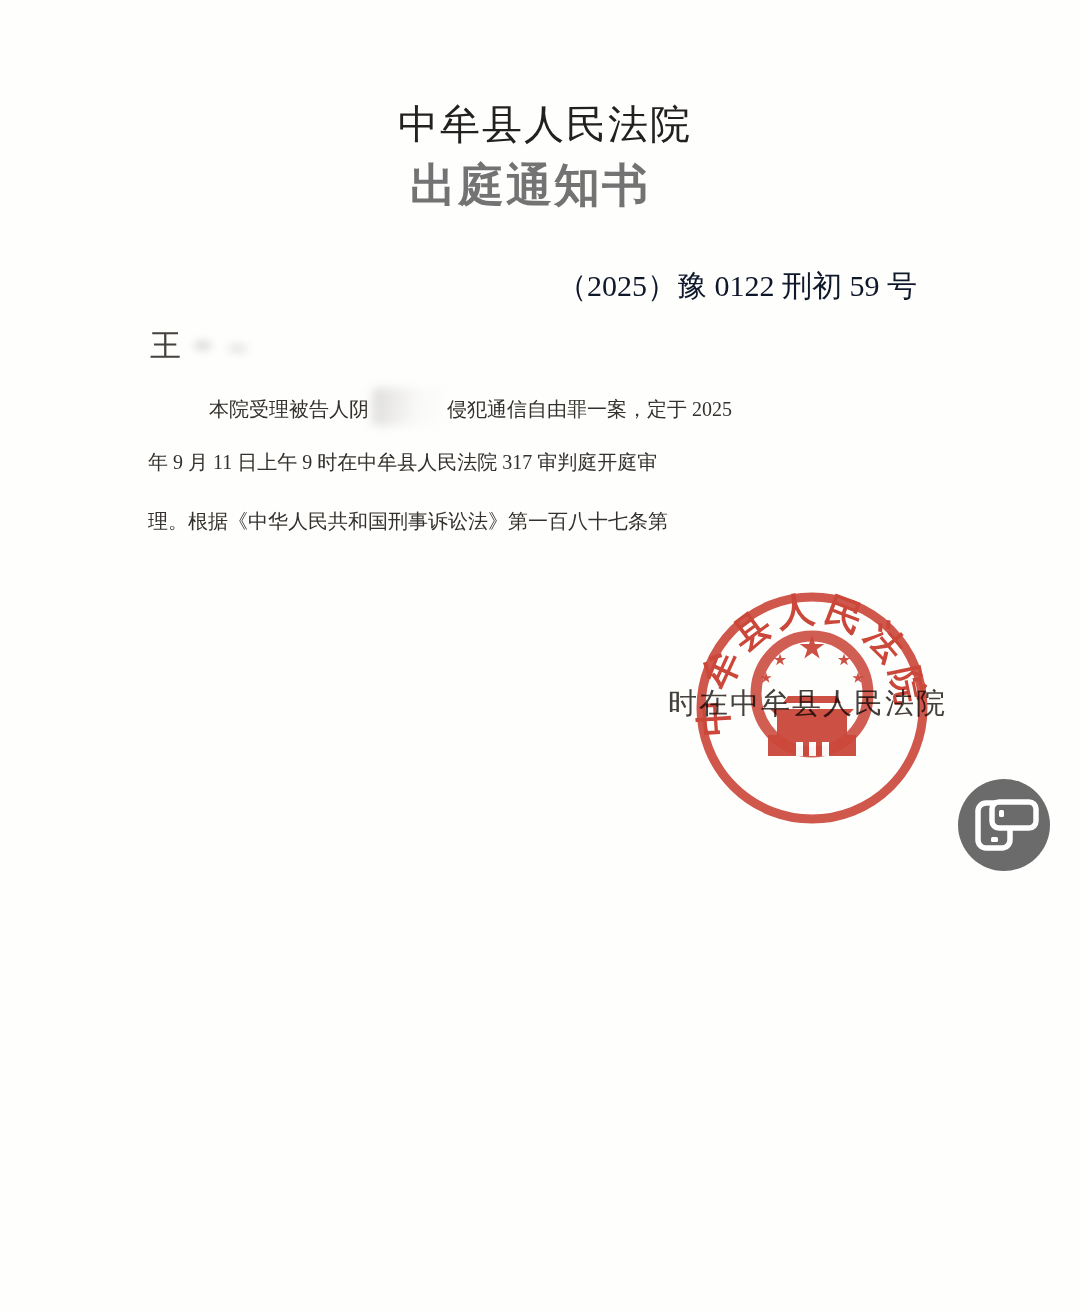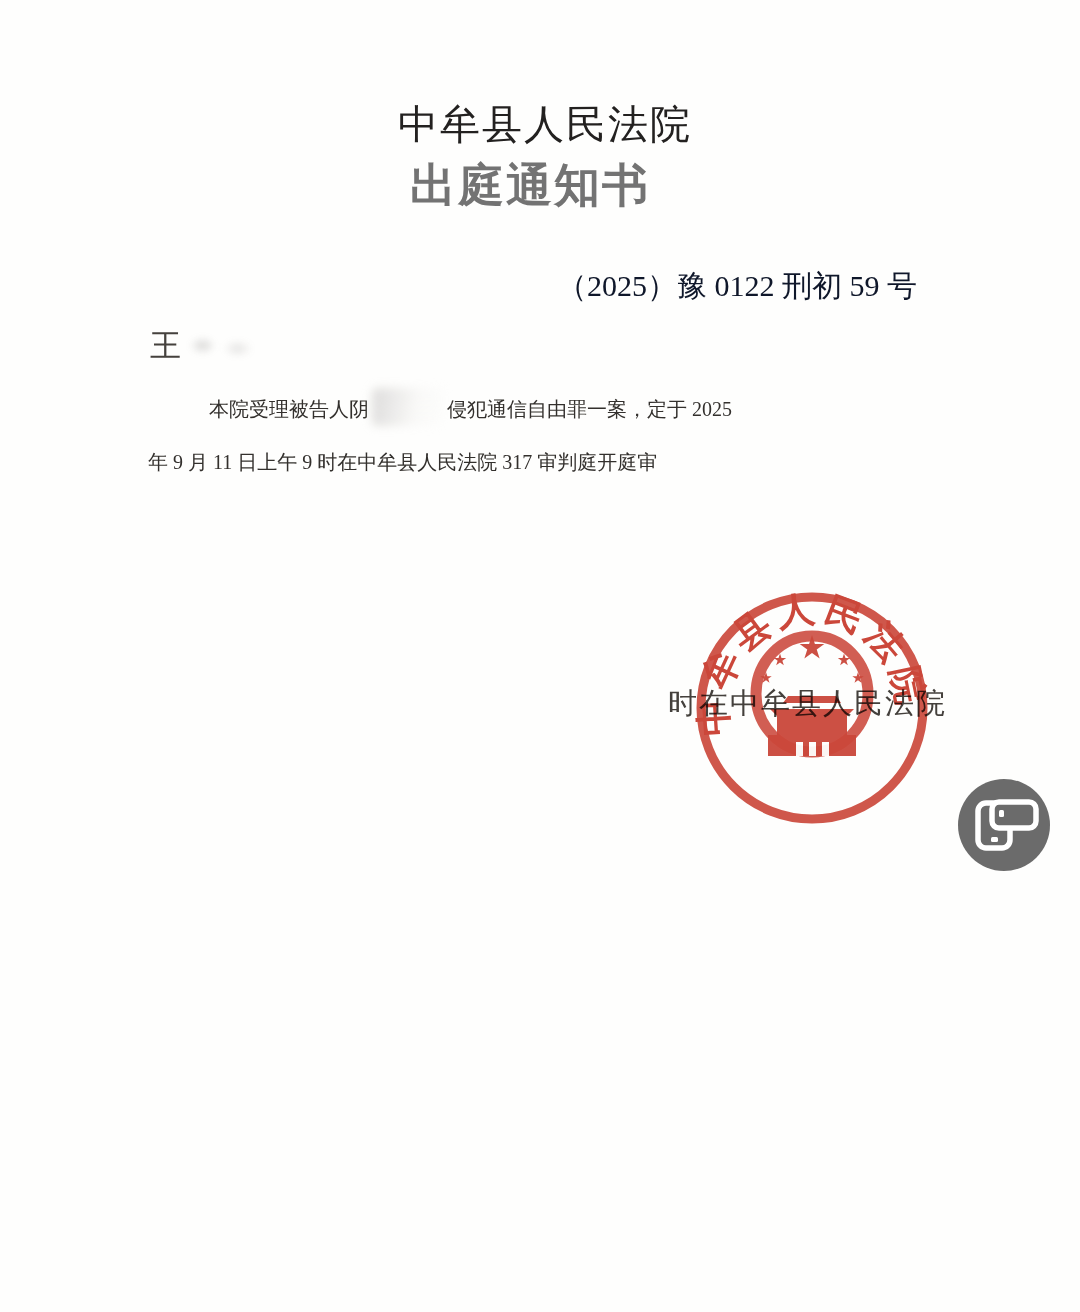--- a/index.html
+++ b/index.html
@@ -58,20 +58,21 @@
   <div class="abs case-number">（2025）豫 0122 刑初 59 号</div>
 
   <div class="abs addressee">
     <span>王</span><span class="smudge"></span>
   </div>
 
   <div class="abs body-line bl1">
     <span>本院受理被告人阴</span><span class="erased-gap"></span><span>侵犯通信自由罪一案，定于 2025</span>
   </div>
   <div class="abs body-line bl2">年 9 月 11 日上午 9 时在中牟县人民法院 317 审判庭开庭审</div>
+  <div class="abs body-line bl3">理。根据《中华人民共和国刑事诉讼法》第一百八十七条第</div>
 
   <div class="abs issue-date">时在中牟县人民法院</div>
 
   <svg class="seal-svg" viewBox="0 0 1080 1312" xmlns="http://www.w3.org/2000/svg">
     <defs>
       <polygon id="star" points="0,-1 0.2245,-0.309 0.951,-0.309 0.3633,0.118 0.5878,0.809 0,0.382 -0.5878,0.809 -0.3633,0.118 -0.951,-0.309 -0.2245,-0.309"></polygon>
       <path id="sealArc" d="M 730.2 734.6 A 86 86 0 1 1 896.9 721.5" fill="none"></path>
     </defs>
 
     <circle cx="812" cy="708" r="111" fill="none" stroke-width="9" opacity="0.92" stroke="#c8392b"></circle>

